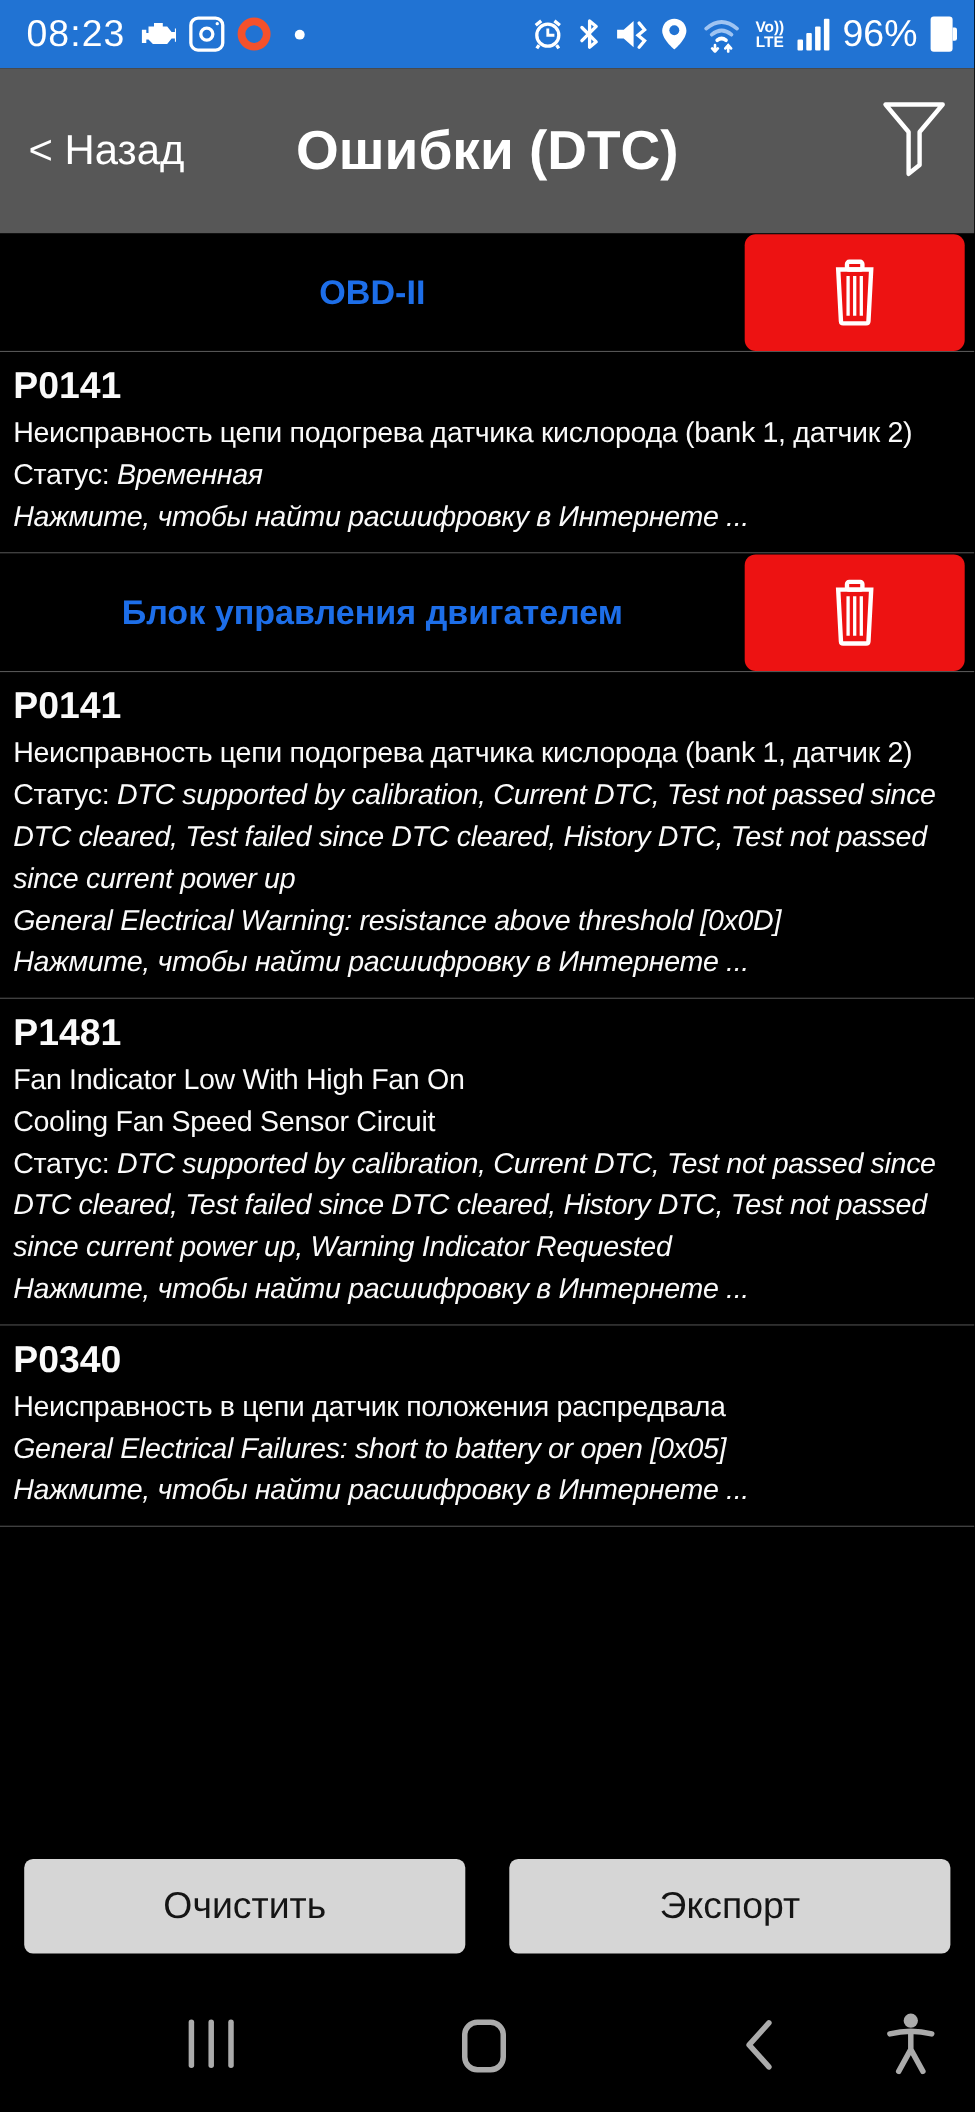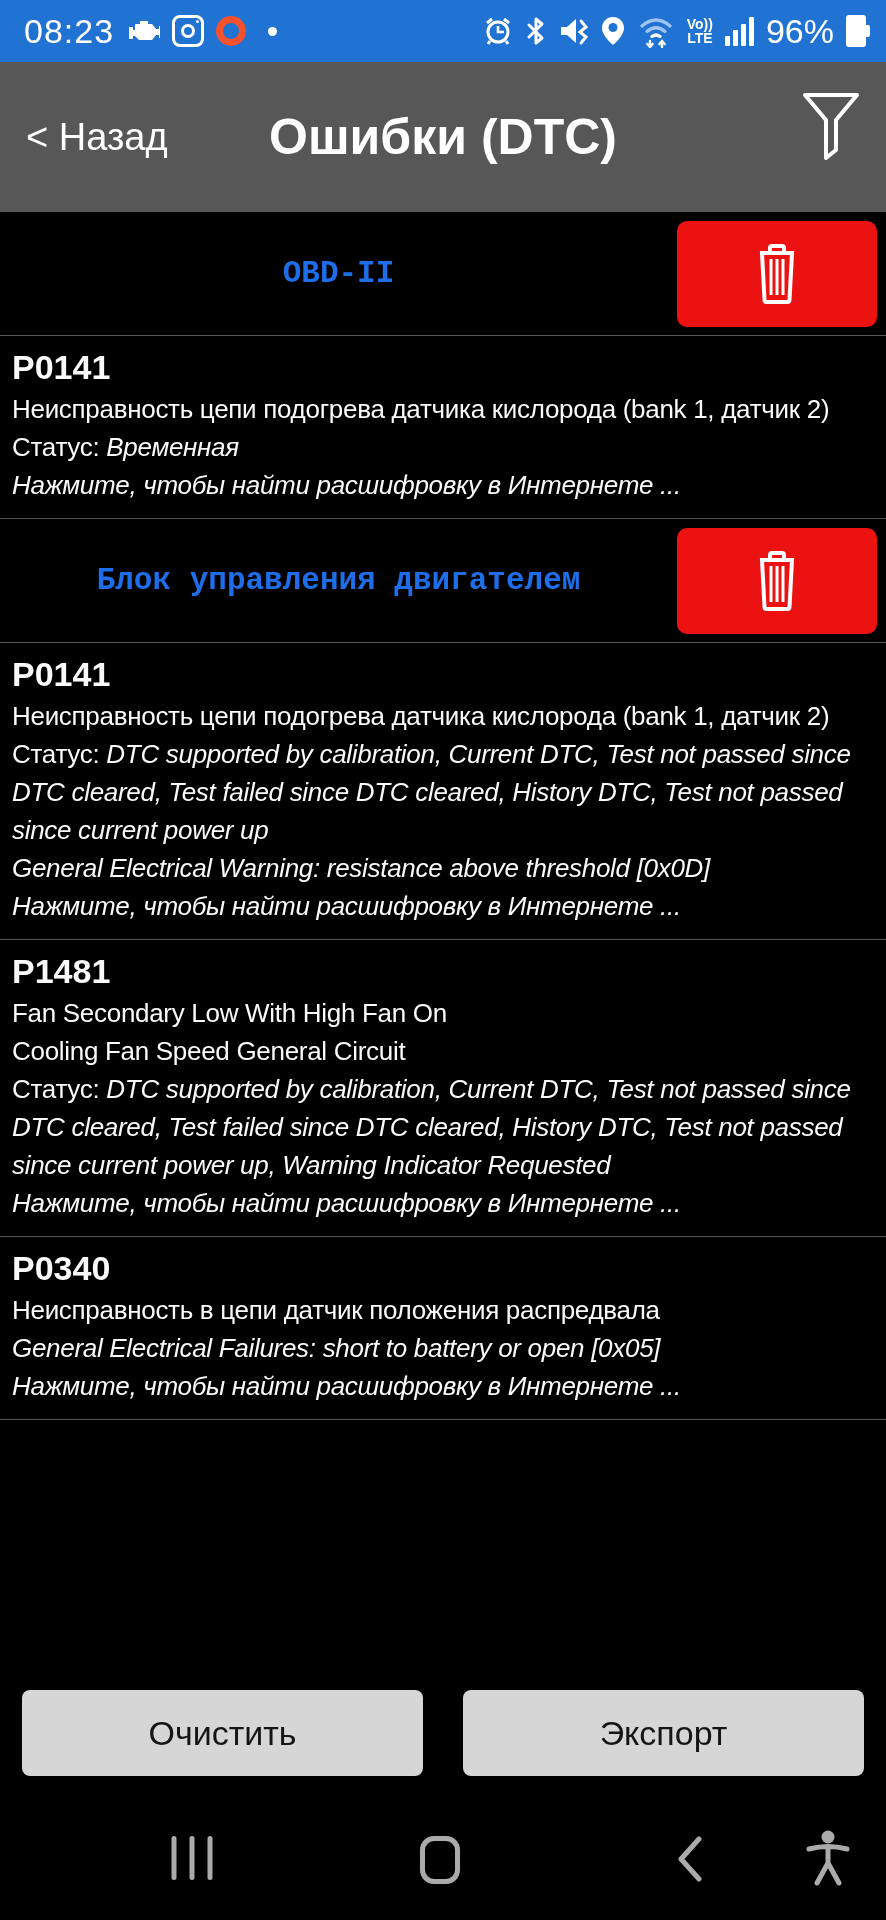--- a/index.html
+++ b/index.html
@@ -32,22 +32,22 @@
   .app-bar{
     height:150px;background:#575757;flex:0 0 auto;position:relative;
     display:flex;align-items:center;color:#fff;
   }
   .back-btn{position:absolute;left:26px;font-size:38px;color:#fff;cursor:pointer;}
   .app-title{width:100%;text-align:center;font-size:50px;font-weight:bold;}
   .filter-btn{position:absolute;right:26px;top:30px;cursor:pointer;}
   
   .list{flex:0 0 auto;color:#fafafa;}
   .section-row{
-    height:124px;display:flex;align-items:center;
-    border-bottom:1px solid #555;box-sizing:border-box;font-family:Liberation Mono, monospace;
+    height:108px;display:flex;align-items:center;
+    border-bottom:1px solid #555;box-sizing:border-box;
   }
   .section-title-wrap{flex:1;text-align:center;}
   .section-title{color:#1d6ee8;font-size:31px;font-weight:bold;}
   .trash-btn{
     width:200px;height:106px;background:#ed1212;border:none;border-radius:10px;
     margin-right:9px;display:flex;align-items:center;justify-content:center;cursor:pointer;flex:0 0 auto;
   }
   .entry{
     padding:8px 14px 14px 12px;border-bottom:1px solid #4f4f4f;cursor:pointer;
   }
@@ -195,22 +195,22 @@
     <div class="entry">
       <div class="code">P0141</div>
       <div class="line">Неисправность цепи подогрева датчика кислорода (bank 1, датчик 2)</div>
       <div class="line"><span class="status-label">Статус:</span><span class="it">DTC supported by calibration, Current DTC, Test not passed since DTC cleared, Test failed since DTC cleared, History DTC, Test not passed since current power up</span></div>
       <div class="line it">General Electrical Warning: resistance above threshold [0x0D]</div>
       <div class="line it">Нажмите, чтобы найти расшифровку в Интернете ...</div>
     </div>
 
     <div class="entry">
       <div class="code">P1481</div>
-      <div class="line">Fan Secondary Low With High Fan On</div>
-      <div class="line">Cooling Fan Speed General Circuit</div>
+      <div class="line">Fan Indicator Low With High Fan On</div>
+      <div class="line">Cooling Fan Speed Sensor Circuit</div>
       <div class="line"><span class="status-label">Статус:</span><span class="it">DTC supported by calibration, Current DTC, Test not passed since DTC cleared, Test failed since DTC cleared, History DTC, Test not passed since current power up, Warning Indicator Requested</span></div>
       <div class="line it">Нажмите, чтобы найти расшифровку в Интернете ...</div>
     </div>
 
     <div class="entry">
       <div class="code">P0340</div>
       <div class="line">Неисправность в цепи датчик положения распредвала</div>
       <div class="line it">General Electrical Failures: short to battery or open [0x05]</div>
       <div class="line it">Нажмите, чтобы найти расшифровку в Интернете ...</div>
     </div>

